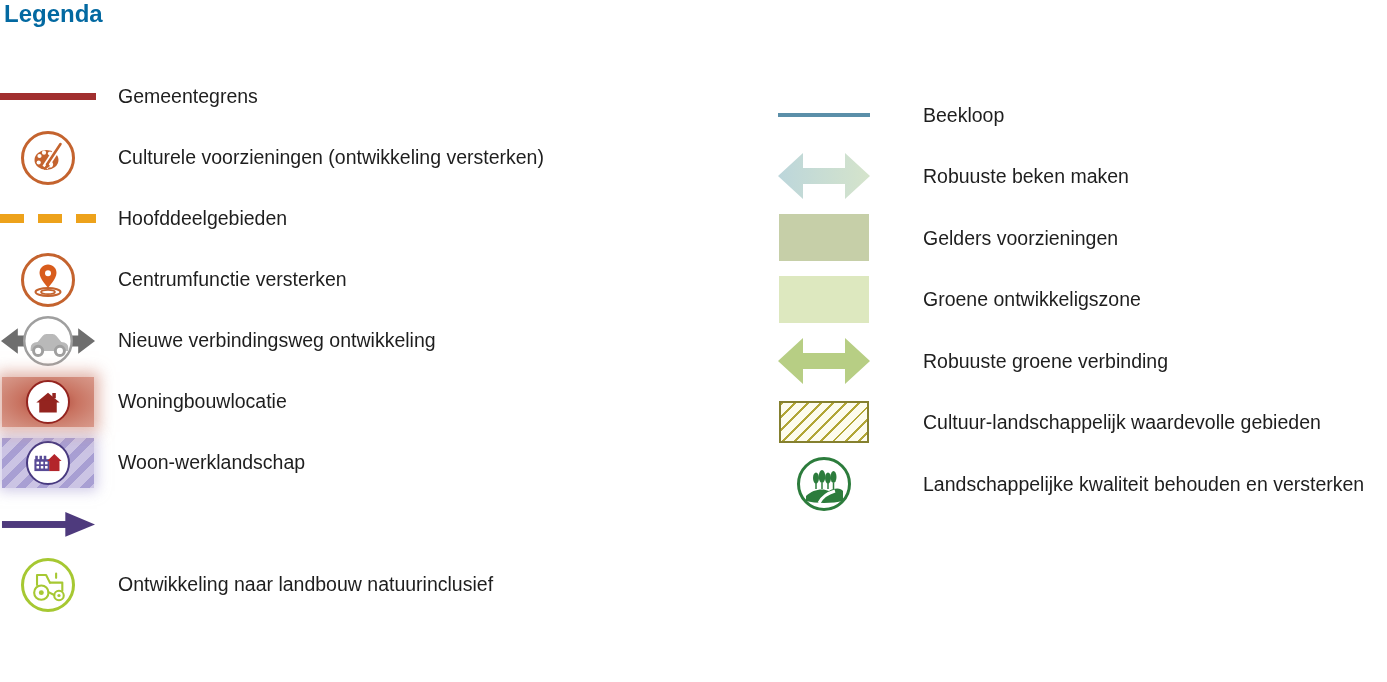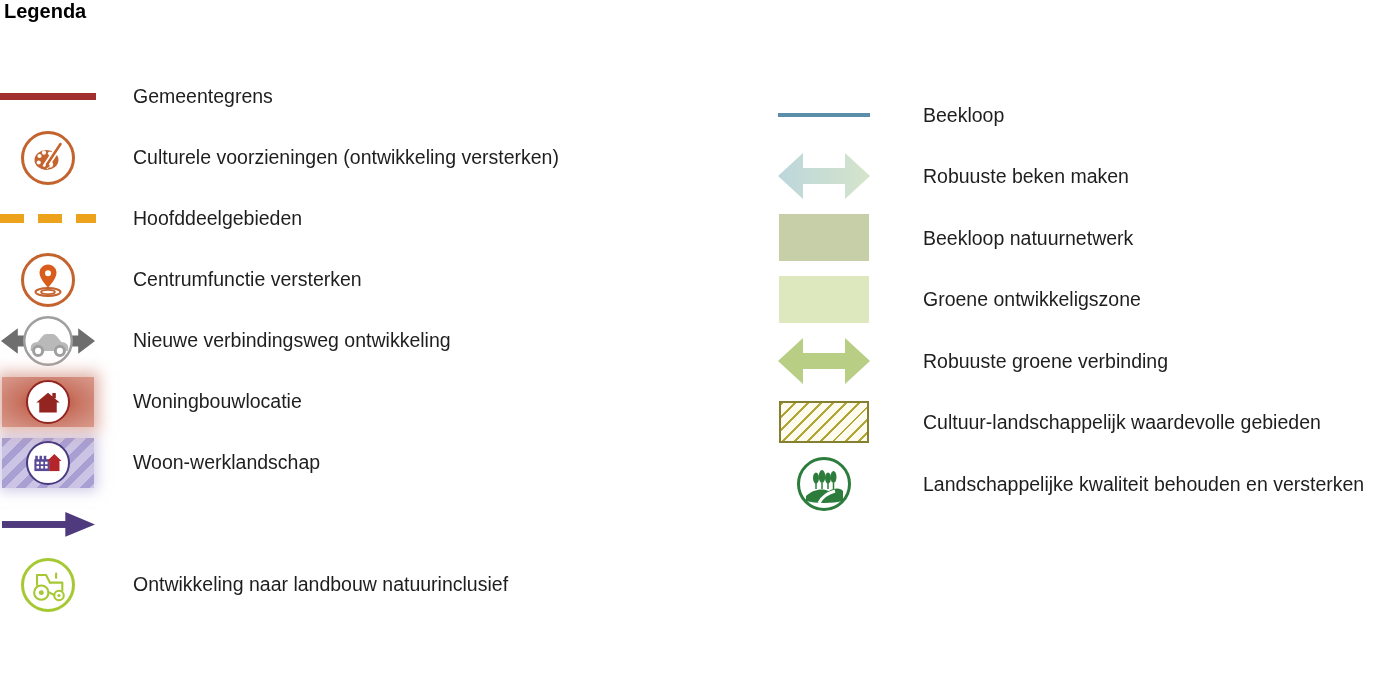--- a/index.html
+++ b/index.html
@@ -1,25 +1,25 @@
 <!DOCTYPE html>
 <html><head>
 <meta charset="utf-8">
 <style>
   html,body{margin:0;padding:0;background:#ffffff;}
   #canvas{
     position:relative;width:1387px;height:682px;background:#ffffff;
     font-family:"Liberation Sans","DejaVu Sans",sans-serif;color:#1e1e1e;overflow:hidden;
   }
-  .title{position:absolute;left:4px;top:0px;font-size:20px;font-weight:bold;color:#000000;}
+  .title{position:absolute;left:4px;top:0px;font-size:24px;font-weight:bold;color:#0369a1;}
   .col{position:absolute;display:flex;flex-direction:column;}
   .col-left{left:0;top:66px;width:700px;}
   .col-right{left:778px;top:84px;width:609px;}
   .row{display:flex;align-items:center;}
-  .col-left .row{height:61px;gap:15px;}
+  .col-left .row{height:61px;}
   .col-right .row{height:61.5px;gap:23px;}
   .iconcell{flex:0 0 auto;display:flex;align-items:center;justify-content:center;}
   .col-left .iconcell{width:96px;margin-right:22px;}
   .col-right .iconcell{width:92px;margin-right:30px;}
   .lbl{font-size:19.5px;line-height:1.15;white-space:nowrap;}
 
   
   .line-border{width:96px;height:7px;background:#a12f2f;}
   .line-dash{width:96px;height:9px;
     background:repeating-linear-gradient(90deg,#eda21b 0 24px,transparent 24px 38px);}
@@ -203,21 +203,21 @@
           <polygon points="0,28 25,5 25,20 67,20 67,5 92,28 67,51 67,36 25,36 25,51" fill="url(#bekenGrad)"></polygon>
         </svg>
       </div>
       <div class="lbl">Robuuste beken maken</div>
     </div>
 
     <div class="row">
       <div class="iconcell">
         <div class="rect-plain rect-natuur"></div>
       </div>
-      <div class="lbl">Beekloop natuurnetwerk</div>
+      <div class="lbl">Gelders voorzieningen</div>
     </div>
 
     <div class="row">
       <div class="iconcell">
         <div class="rect-plain rect-zone"></div>
       </div>
       <div class="lbl">Groene ontwikkeligszone</div>
     </div>
 
     <div class="row">

